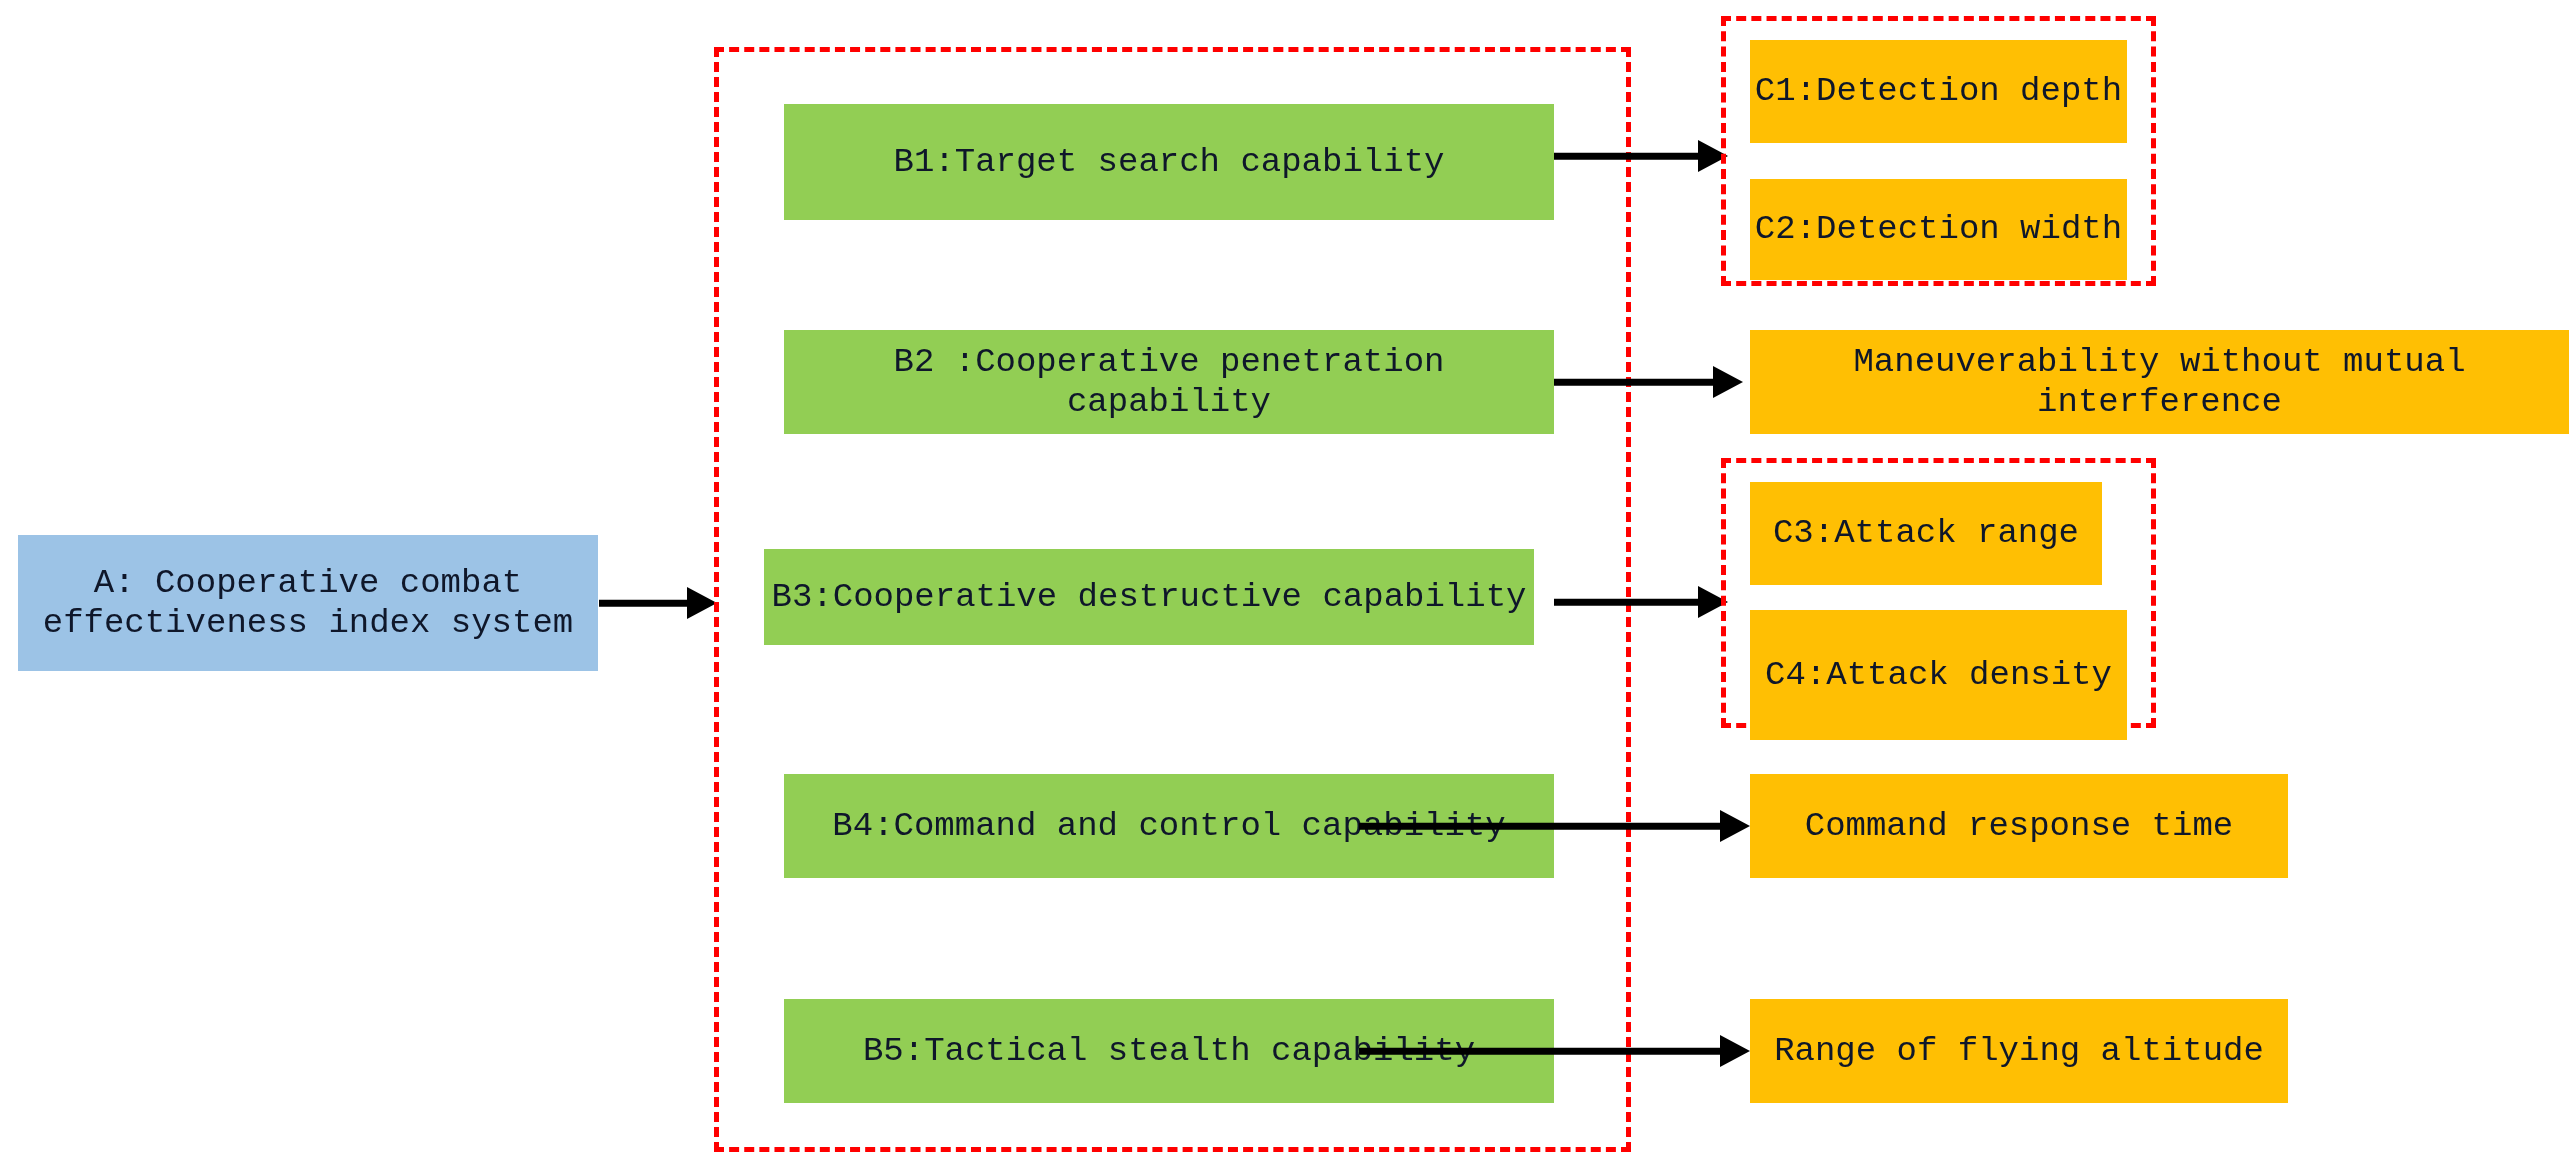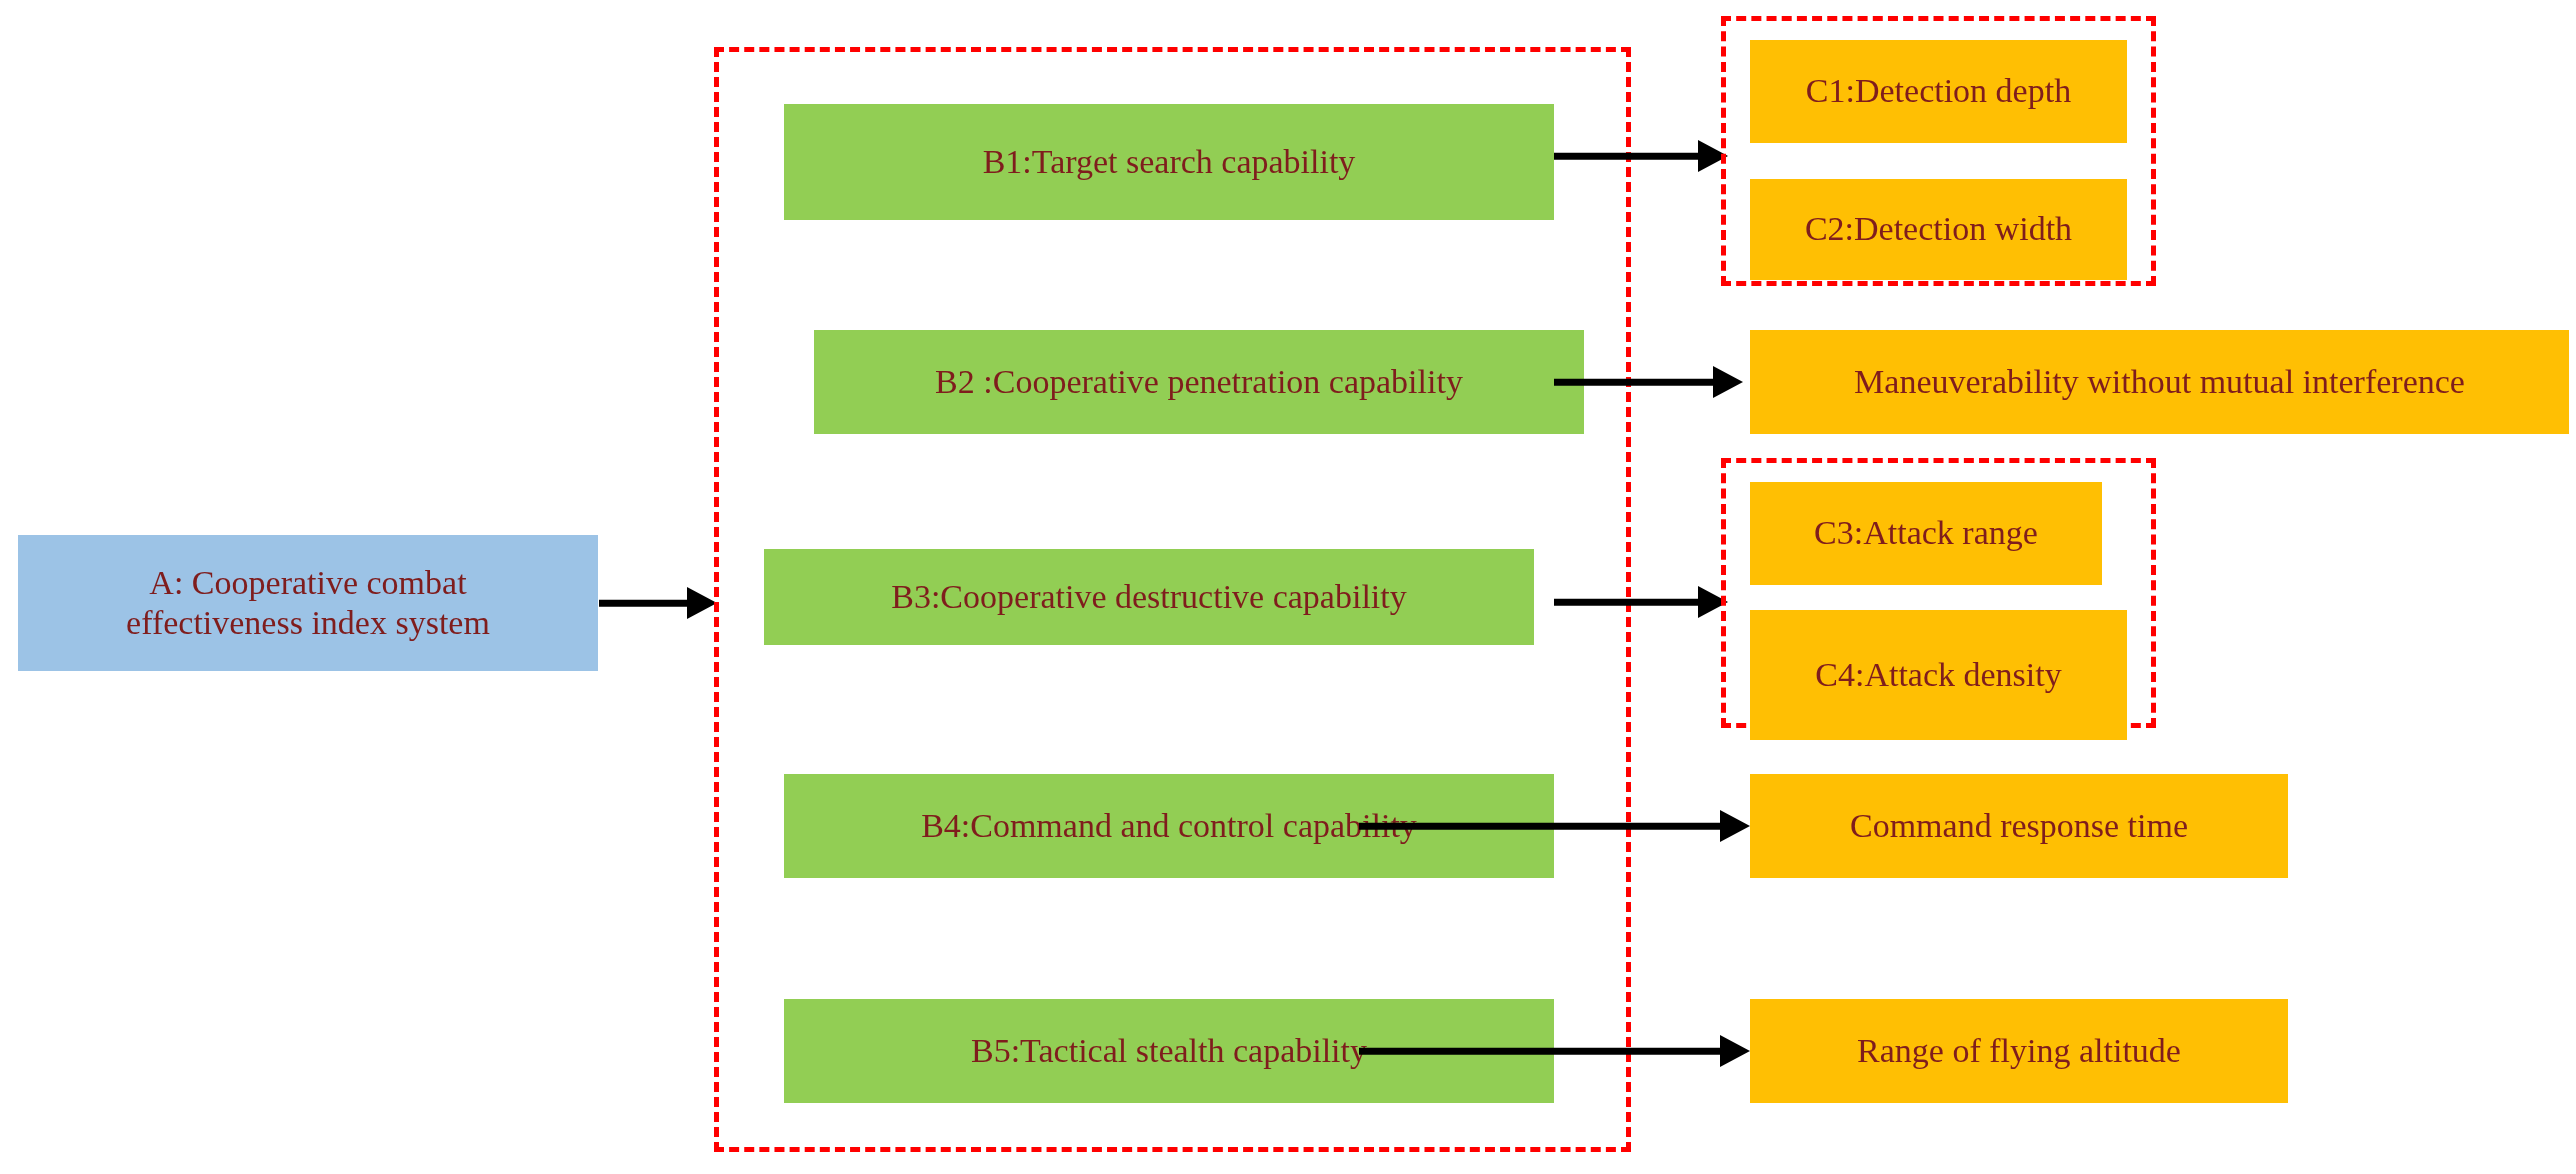--- a/index.html
+++ b/index.html
@@ -12,23 +12,23 @@
     background:#ffffff;
     overflow:hidden;
   }
   .box{
     position:absolute;
     box-sizing:border-box;
     display:flex;
     align-items:center;
     justify-content:center;
     text-align:center;
-    color:#7f1d1d;
+    color:#0f172a;
     line-height:1.18;
-    font-family:Liberation Serif, serif;
+    font-family:Liberation Mono, monospace;
     letter-spacing:0px;
     white-space:pre-line;
   }
   .box-a{ background:#9cc3e6; font-size:34px; }
   .box-b{ background:#92ce54; font-size:34px; }
   .box-c{ background:#ffbf03; font-size:34px; }
 
   .dash-group{
     position:absolute;
     box-sizing:border-box;
@@ -69,21 +69,21 @@
 
   <div class="arrow" style="left:599px;top:603px;width:119px;">
     <div class="shaft" style="width:88px;"></div>
     <div class="head" style="left:88px;"></div>
   </div>
 
   <div class="dash-group" style="left:714px;top:47px;width:917px;height:1105px;"></div>
 
   <div class="box box-b" style="left:784px;top:104px;width:770px;height:116px;">B1:Target search capability</div>
 
-  <div class="box box-b" style="left:784px;top:330px;width:770px;height:104px;margin-left:30px;">B2 :Cooperative penetration capability</div>
+  <div class="box box-b" style="left:784px;top:330px;width:770px;height:104px;">B2 :Cooperative penetration capability</div>
 
   <div class="box box-b" style="left:764px;top:549px;width:770px;height:96px;">B3:Cooperative destructive capability</div>
 
   <div class="box box-b" style="left:784px;top:774px;width:770px;height:104px;">B4:Command and control capability</div>
 
   <div class="box box-b" style="left:784px;top:999px;width:770px;height:104px;">B5:Tactical stealth capability</div>
 
   <div class="arrow" style="left:1554px;top:156px;width:174px;">
     <div class="shaft" style="width:144px;"></div>
     <div class="head" style="left:144px;"></div>

